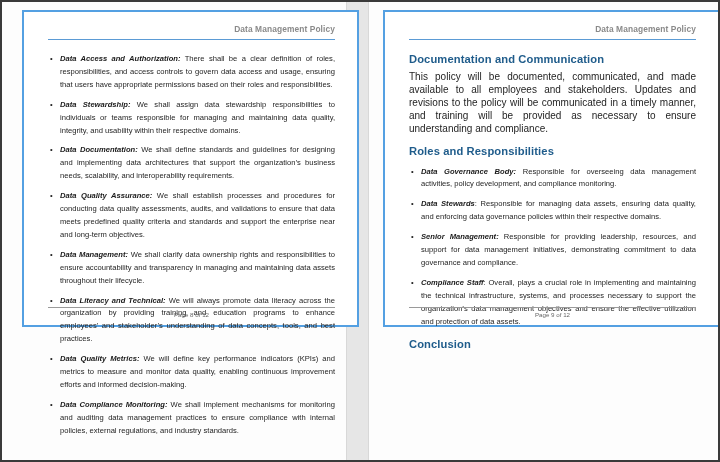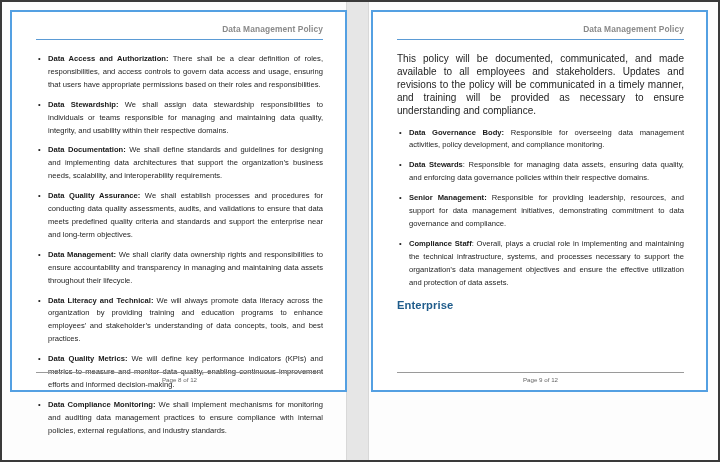--- a/index.html
+++ b/index.html
@@ -6,40 +6,41 @@
   .viewport{
     position:relative;width:720px;height:462px;box-sizing:border-box;
     border:2px solid #3a3a3a;background:#fdfdfd;overflow:hidden;
     font-family:"Liberation Sans", sans-serif;
   }
   .gutter{
     position:absolute;left:344px;top:0;width:21px;height:100%;
     background:#e6e6e6;border-left:1px solid #d8d8d8;border-right:1px solid #d8d8d8;
   }
   .page{
-    position:absolute;top:8px;width:337px;height:382px;box-sizing:border-box;
+    position:absolute;top:8px;width:337px;height:317px;box-sizing:border-box;
     background:#ffffff;border:2px solid #54a0e2;
     padding:5px 22px 0 24px;
+    margin-left:12px;
   }
   .page-left{left:8px;}
   .page-right{left:369px;}
   .page-header{
     text-align:right;font-size:8.4px;font-weight:bold;color:#8a8a8a;
     padding:7px 0 5px 0;border-bottom:1px solid #5b9bd5;letter-spacing:0.1px;
   }
   .doc-body{margin-top:13px;}
   ul.bullets{list-style:none;margin:0;padding:0 0 0 12px;}
   ul.bullets li{
     position:relative;margin:0 0 7px 0;font-size:7.6px;line-height:12.9px;
     text-align:justify;color:#242424;
   }
   ul.bullets li .marker{
     position:absolute;left:-10px;top:0;font-size:7.6px;color:#242424;
   }
-  .lead{font-weight:bold;color:#1a1a1a;}
+  .lead{font-weight:bold;color:#1a1a1a;font-style:italic;}
   .section h2{
     font-size:11.2px;font-weight:bold;color:#1f5c8b;margin:9px 0 6px 0;letter-spacing:0.1px;
   }
   .section p{
     font-size:10px;line-height:12.9px;text-align:justify;color:#242424;margin:0 0 7px 0;
   }
   .section ul.bullets{margin-top:9px;}
   .page-footer{
     position:absolute;left:24px;right:22px;bottom:7px;text-align:center;
   }
@@ -74,34 +75,36 @@
     </div>
   </div>
 
   <div class="page page-right">
     <div class="page-header">
       <span>Data Management Policy</span>
     </div>
     <div class="doc-body">
 
       <div class="section">
+        <h2>Documentation and Communication</h2>
         <p>This policy will be documented, communicated, and made available to all employees and stakeholders. Updates and revisions to the policy will be communicated in a timely manner, and training will be provided as necessary to ensure understanding and compliance.</p>
       </div>
 
       <div class="section">
+        <h2>Roles and Responsibilities</h2>
         <ul class="bullets">
           <li><span class="marker">•</span><span class="lead">Data Governance Body:</span><span> Responsible for overseeing data management activities, policy development, and compliance monitoring.</span></li>
           <li><span class="marker">•</span><span class="lead">Data Stewards</span><span>: Responsible for managing data assets, ensuring data quality, and enforcing data governance policies within their respective domains.</span></li>
           <li><span class="marker">•</span><span class="lead">Senior Management:</span><span> Responsible for providing leadership, resources, and support for data management initiatives, demonstrating commitment to data governance and compliance.</span></li>
           <li><span class="marker">•</span><span class="lead">Compliance Staff</span><span>: Overall, plays a crucial role in implementing and maintaining the technical infrastructure, systems, and processes necessary to support the organization’s data management objectives and ensure the effective utilization and protection of data assets.</span></li>
         </ul>
       </div>
 
       <div class="section">
-        <h2>Enterprise</h2>
+        <h2>Conclusion</h2>
       </div>
 
     </div>
     <div class="page-footer">
       <div class="footer-rule"></div>
       <div class="footer-text">Page 9 of 12</div>
     </div>
   </div>
 </div>
 

